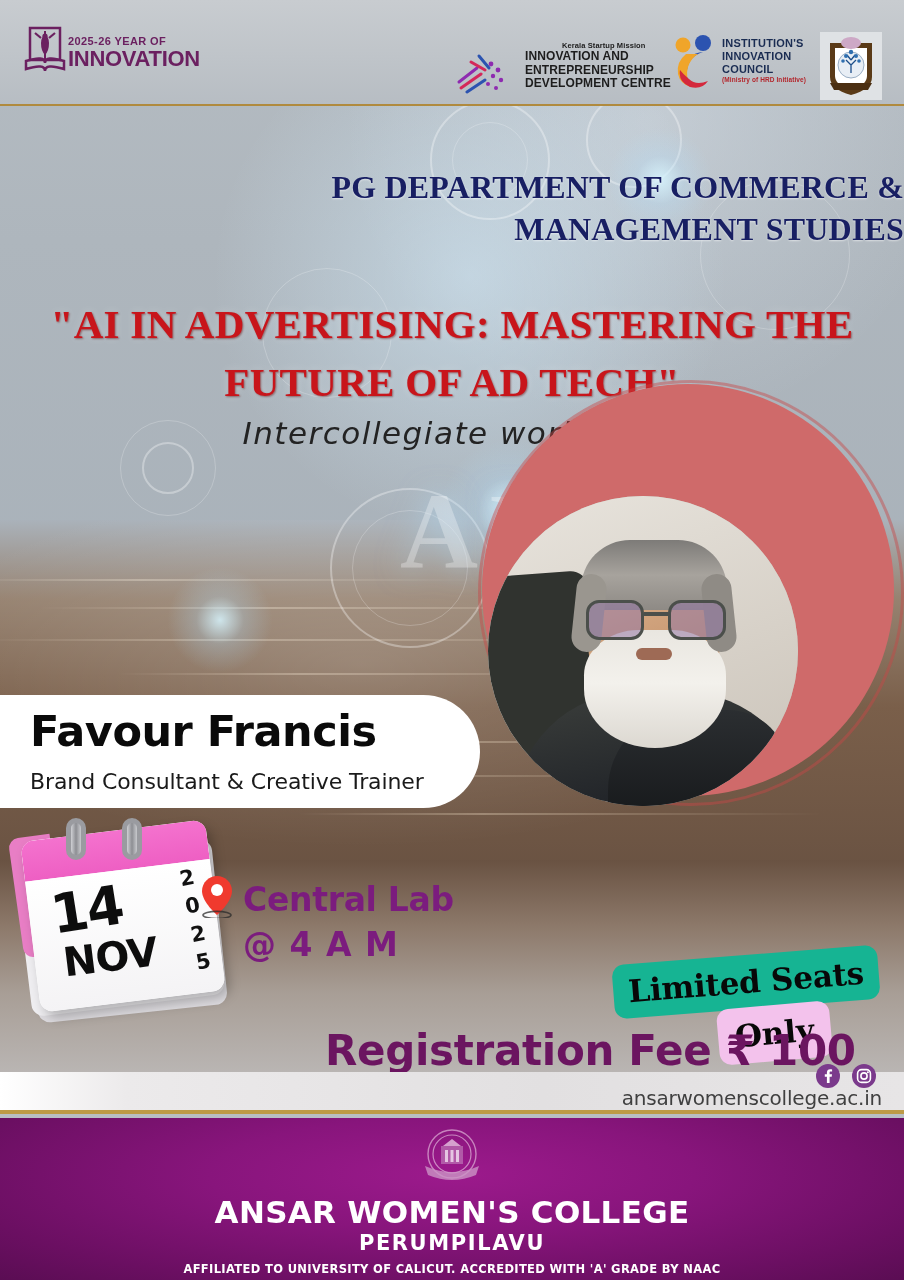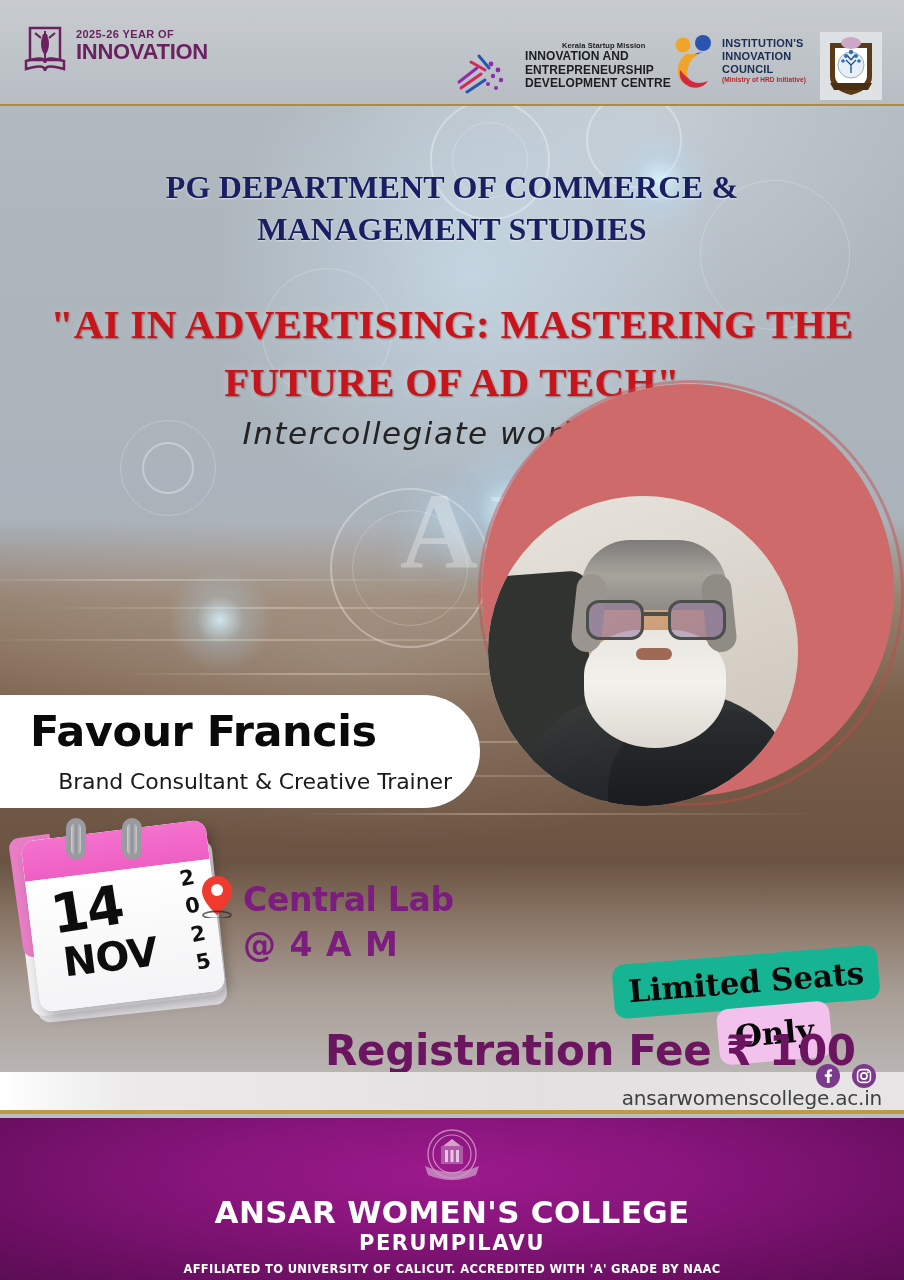--- a/index.html
+++ b/index.html
@@ -52,21 +52,21 @@
 
   
   .header-band {
     position:absolute; left:0; top:0; width:904px; height:106px;
     background:linear-gradient(180deg,#c8ccd0 0%, #bfc4c9 55%, #b7bdc3 100%);
     border-bottom:2.5px solid #b08a3e;
   }
   .hdr-inner { position:relative; width:100%; height:100%; }
 
   
-  .yoi { position:absolute; left:22px; top:25px; display:flex; align-items:flex-start; gap:8px; }
+  .yoi { position:absolute; left:22px; top:25px; display:flex; align-items:center; }
   .yoi-mark { width:46px; height:52px; position:relative; }
   .yoi-txt { line-height:1.02; }
   .yoi-top { font-size:11px; font-weight:700; color:#6b2060; letter-spacing:.4px; }
   .yoi-big { font-size:22px; font-weight:800; color:#6b2060; letter-spacing:-.3px; }
 
   
   .ksum { position:absolute; left:525px; top:42px; line-height:1.12; }
   .ksum-small { font-size:7.5px; font-weight:700; color:#1b1b1b; letter-spacing:.1px;padding-left:37px; }
   .ksum-line { font-size:12px; font-weight:800; color:#1d1d1d; letter-spacing:.1px; }
   .ksum-burst { position:absolute; left:455px; top:48px; width:66px; height:46px; }
@@ -77,21 +77,21 @@
   .iic-txt { line-height:1.18; }
   .iic-l { font-size:11px; font-weight:800; color:#1a2c52; letter-spacing:.2px; }
   .iic-sub { font-size:6.5px; font-weight:700; color:#b3262c; letter-spacing:.1px; }
 
   
   .seal-top { position:absolute; left:820px; top:32px; width:62px; height:68px;
     background:#dfe2e5; display:flex; align-items:center; justify-content:center; }
 
   
   .dept {
-    position:absolute; left:0; top:166px; width:904px; text-align:center;
+    position:absolute; left:0; top:166px; width:904px; text-align:right;
     font-family:"Liberation Serif", serif; font-weight:700; font-size:32px;
     line-height:1.32; color:#181f63; letter-spacing:.2px;
     text-shadow:0 1px 2px rgba(255,255,255,.55);
   }
   .wtitle {
     position:absolute; left:0; top:295px; width:904px; text-align:center;
     font-family:"Liberation Serif", serif; font-weight:700; font-size:41px;
     line-height:1.42; color:#c8151b; letter-spacing:.3px;
     text-shadow:1px 1px 2px rgba(90,0,0,.45), 0 0 10px rgba(255,255,255,.25);
   }
@@ -147,21 +147,21 @@
 
   
   .name-card {
     position:absolute; left:-30px; top:695px; width:510px; height:113px;
     background:#ffffff; border-radius:0 58px 58px 0;
     display:flex; flex-direction:column; justify-content:center; padding-left:60px;
   }
   .sp-name { font-family:"DejaVu Sans", sans-serif; font-size:43px; font-weight:700;
     color:#0a0a0a; letter-spacing:-.5px; line-height:1.05; }
   .sp-role { font-family:"DejaVu Sans", sans-serif; font-size:22px; font-weight:400;
-    color:#1a1a1a; letter-spacing:-.1px; margin-top:15px;text-align:center; }
+    color:#1a1a1a; letter-spacing:-.1px; margin-top:15px; }
 
   
   .cal-wrap { position:absolute; left:14px; top:822px; width:220px; height:200px; }
   .cal-shadow { position:absolute; left:16px; top:26px; width:190px; height:166px;
     background:#dedce0; border-radius:12px; transform:rotate(-6deg); }
   .cal-shadow2 { position:absolute; left:8px; top:16px; width:194px; height:168px;
     background:#efeef1; border-radius:12px; transform:rotate(-7deg); }
   .cal-side { position:absolute; left:2px; top:14px; width:42px; height:120px;
     background:#e87ec5; border-radius:10px 0 0 10px; transform:rotate(-8deg); }
   .cal { position:absolute; left:16px; top:8px; width:186px; height:172px;

